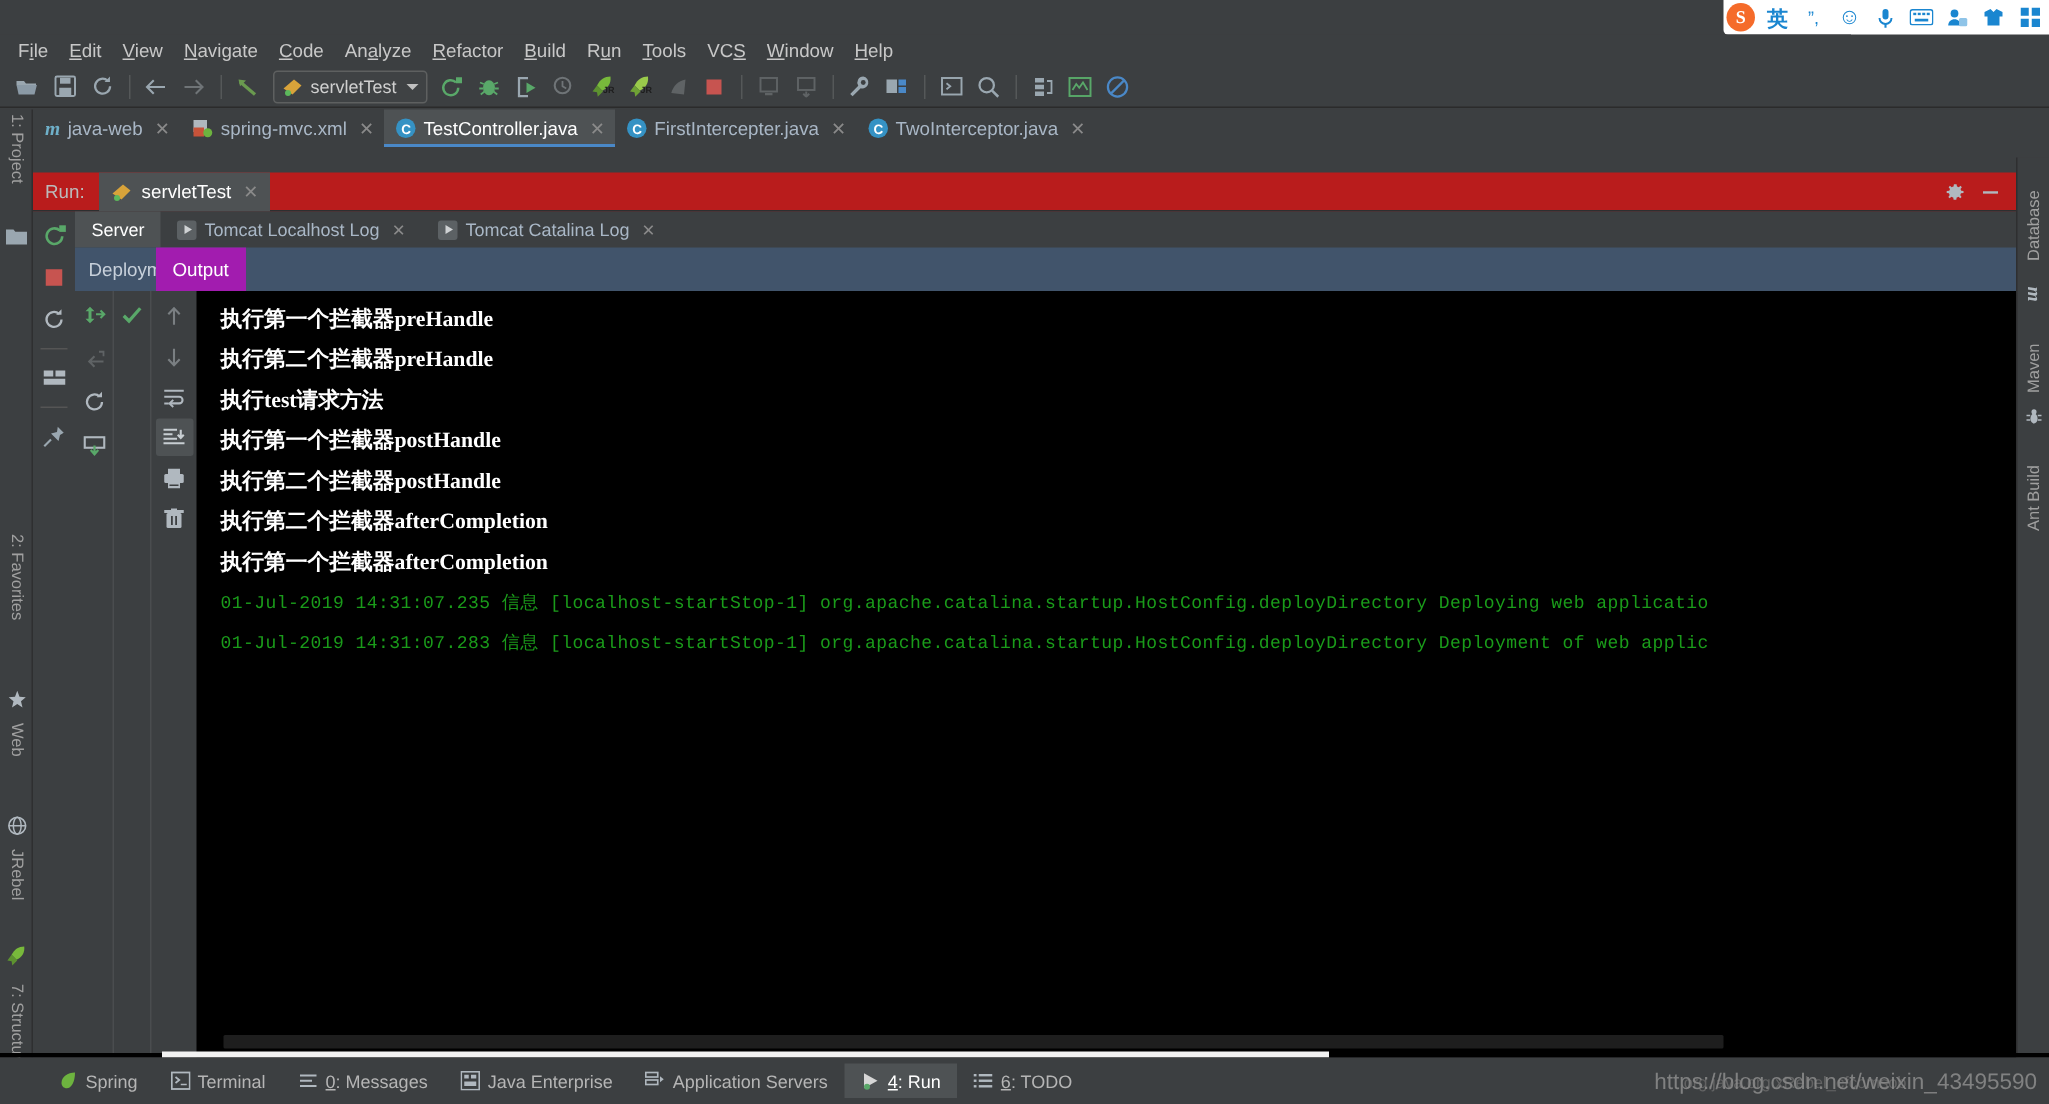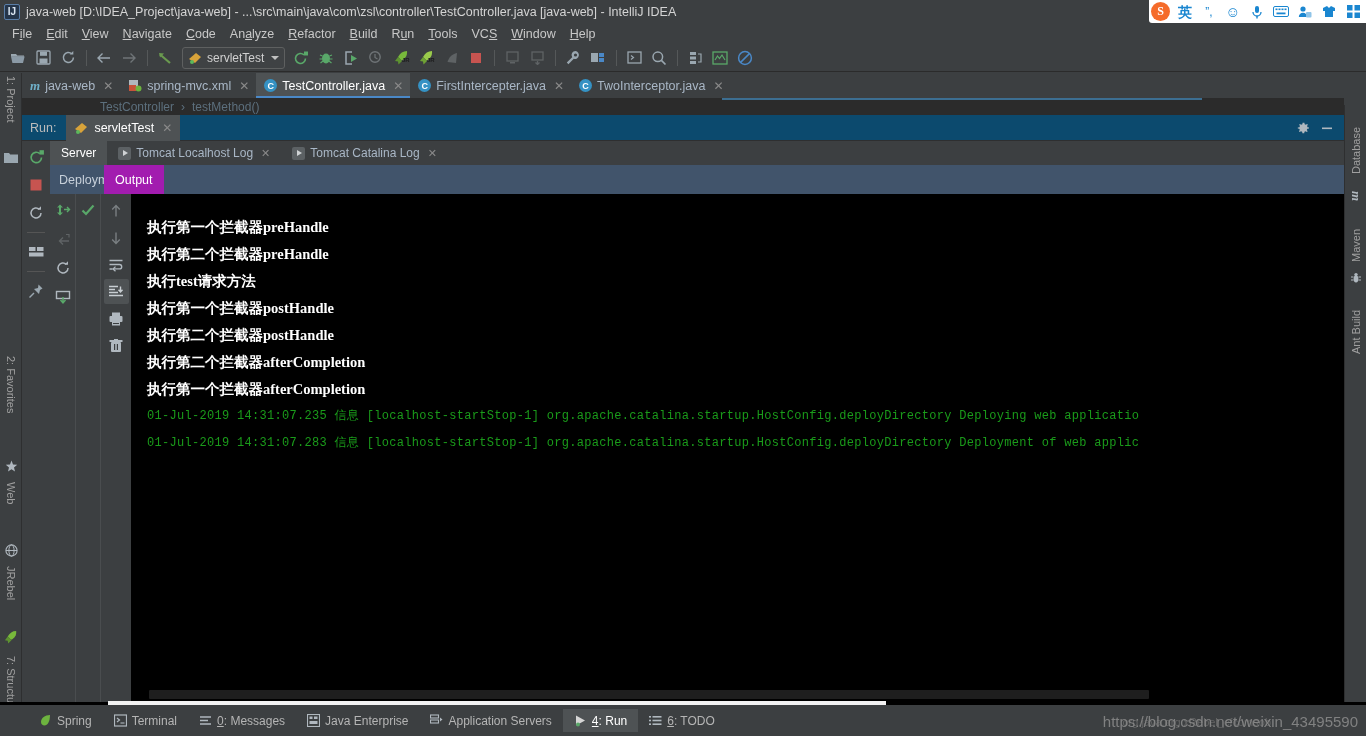--- a/index.html
+++ b/index.html
@@ -111,21 +111,21 @@
 
   
   .rightstrip {
     position: absolute; right: 0; top: 105px; width: 22px; height: 600px;
     background: #3c3f41; border-left: 1px solid #2e2f30;
   }
 
   
   .runwin { position: absolute; left: 22px; top: 115px; width: 1322px; height: 590px;
     background: #3c3f41; }
-  .runhdr { height: 26px; background: #0c4a6e; display: flex; align-items: center;
+  .runhdr { height: 26px; background: #b91c1c; display: flex; align-items: center;
     font-size: 12.5px; color: #bbbbbb; border-bottom: 1px solid #2e2f30; }
   .runhdr-label { padding: 0 10px 0 8px; }
   .run-tab { height: 26px; display: flex; align-items: center; gap: 5px;
     padding: 0 8px; background: #4e5254; color: #ffffff; }
 
   .hdr-right { margin-left: auto; display: flex; align-items: center; gap: 10px;
     padding-right: 10px; }
 
   .runbody { position: absolute; left: 0; top: 26px; width: 1322px; height: 564px;
     display: flex; }
@@ -197,24 +197,20 @@
     background: #000; }
   .taskbar-hint { position: absolute; left: 108px; bottom: 31px; width: 778px;
     height: 4px; background: #f2f2f2; }
   .icon-svg { display: block; }
 </style>
 </head>
 <body>
 
 <div id="app">
 
-  <div class="titlebar">
-    <div class="title-ideicon">IJ</div>
-    <div class="title-text">java-web [D:\IDEA_Project\java-web] - ...\src\main\java\com\zsl\controller\TestController.java [java-web] - IntelliJ IDEA</div>
-  </div>
 
   <div class="ime-tray">
     <div class="ime-logo">S</div>
     <div class="ime-item" style="font-weight:bold;font-size:14px;">英</div>
     <div class="ime-item" style="font-size:12px;">”,</div>
     <div class="ime-item" style="font-size:15px;">☺</div>
     <div class="ime-item">
       <svg class="icon-svg" width="12" height="14" viewBox="0 0 12 14">
           <rect x="4" y="1" width="4" height="7" rx="2" fill="#1a86d0"></rect>
           <path d="M2 7a4 4 0 0 0 8 0" stroke="#1a86d0" stroke-width="1.3" fill="none"></path>
@@ -453,26 +449,20 @@
       <span>FirstIntercepter.java</span>
       <span class="tab-x">✕</span>
     </div>
     <div class="etab">
       <span class="ic-round">C</span>
       <span>TwoInterceptor.java</span>
       <span class="tab-x">✕</span>
     </div>
   </div>
 
-  <div class="breadcrumb">
-    <div class="bc-line"></div>
-    <span>TestController</span>
-    <span>›</span>
-    <span>testMethod()</span>
-  </div>
 
   <div class="leftstrip">
     <div class="vlabel" style="top:0px;height:72px;">
       <span>1: Project</span>
     </div>
     <div class="vlabel" style="top:74px;height:22px;align-items:center;justify-content:center;">
       <svg class="icon-svg" width="14" height="12" viewBox="0 0 14 12">
           <path d="M0 1h5l1.2 1.5H14V11H0z" fill="#9aa7b0"></path>
         </svg>
     </div>
@@ -695,21 +685,21 @@
                   <rect x="3" y="4" width="10" height="10" rx="1" fill="#b0b8bf"></rect>
                   <rect x="1.5" y="2" width="13" height="2" fill="#b0b8bf"></rect>
                   <rect x="6" y="1" width="4" height="1.5" fill="#b0b8bf"></rect>
                   <rect x="6" y="6" width="1.2" height="6" fill="#3c3f41"></rect>
                   <rect x="8.8" y="6" width="1.2" height="6" fill="#3c3f41"></rect>
                 </svg>
             </div>
           </div>
 
           <div class="console">
-            <div style="padding-top:20px;">
+            <div style="padding-top:6px;">
               <div class="cline cn">执行第一个拦截器preHandle</div>
               <div class="cline cn">执行第二个拦截器preHandle</div>
               <div class="cline cn">执行test请求方法</div>
               <div class="cline cn">执行第一个拦截器postHandle</div>
               <div class="cline cn">执行第二个拦截器postHandle</div>
               <div class="cline cn">执行第二个拦截器afterCompletion</div>
               <div class="cline cn">执行第一个拦截器afterCompletion</div>
               <div class="cline log">01-Jul-2019 14:31:07.235 信息 [localhost-startStop-1] org.apache.catalina.startup.HostConfig.deployDirectory Deploying web applicatio</div>
               <div class="cline log">01-Jul-2019 14:31:07.283 信息 [localhost-startStop-1] org.apache.catalina.startup.HostConfig.deployDirectory Deployment of web applic</div>
             </div>

